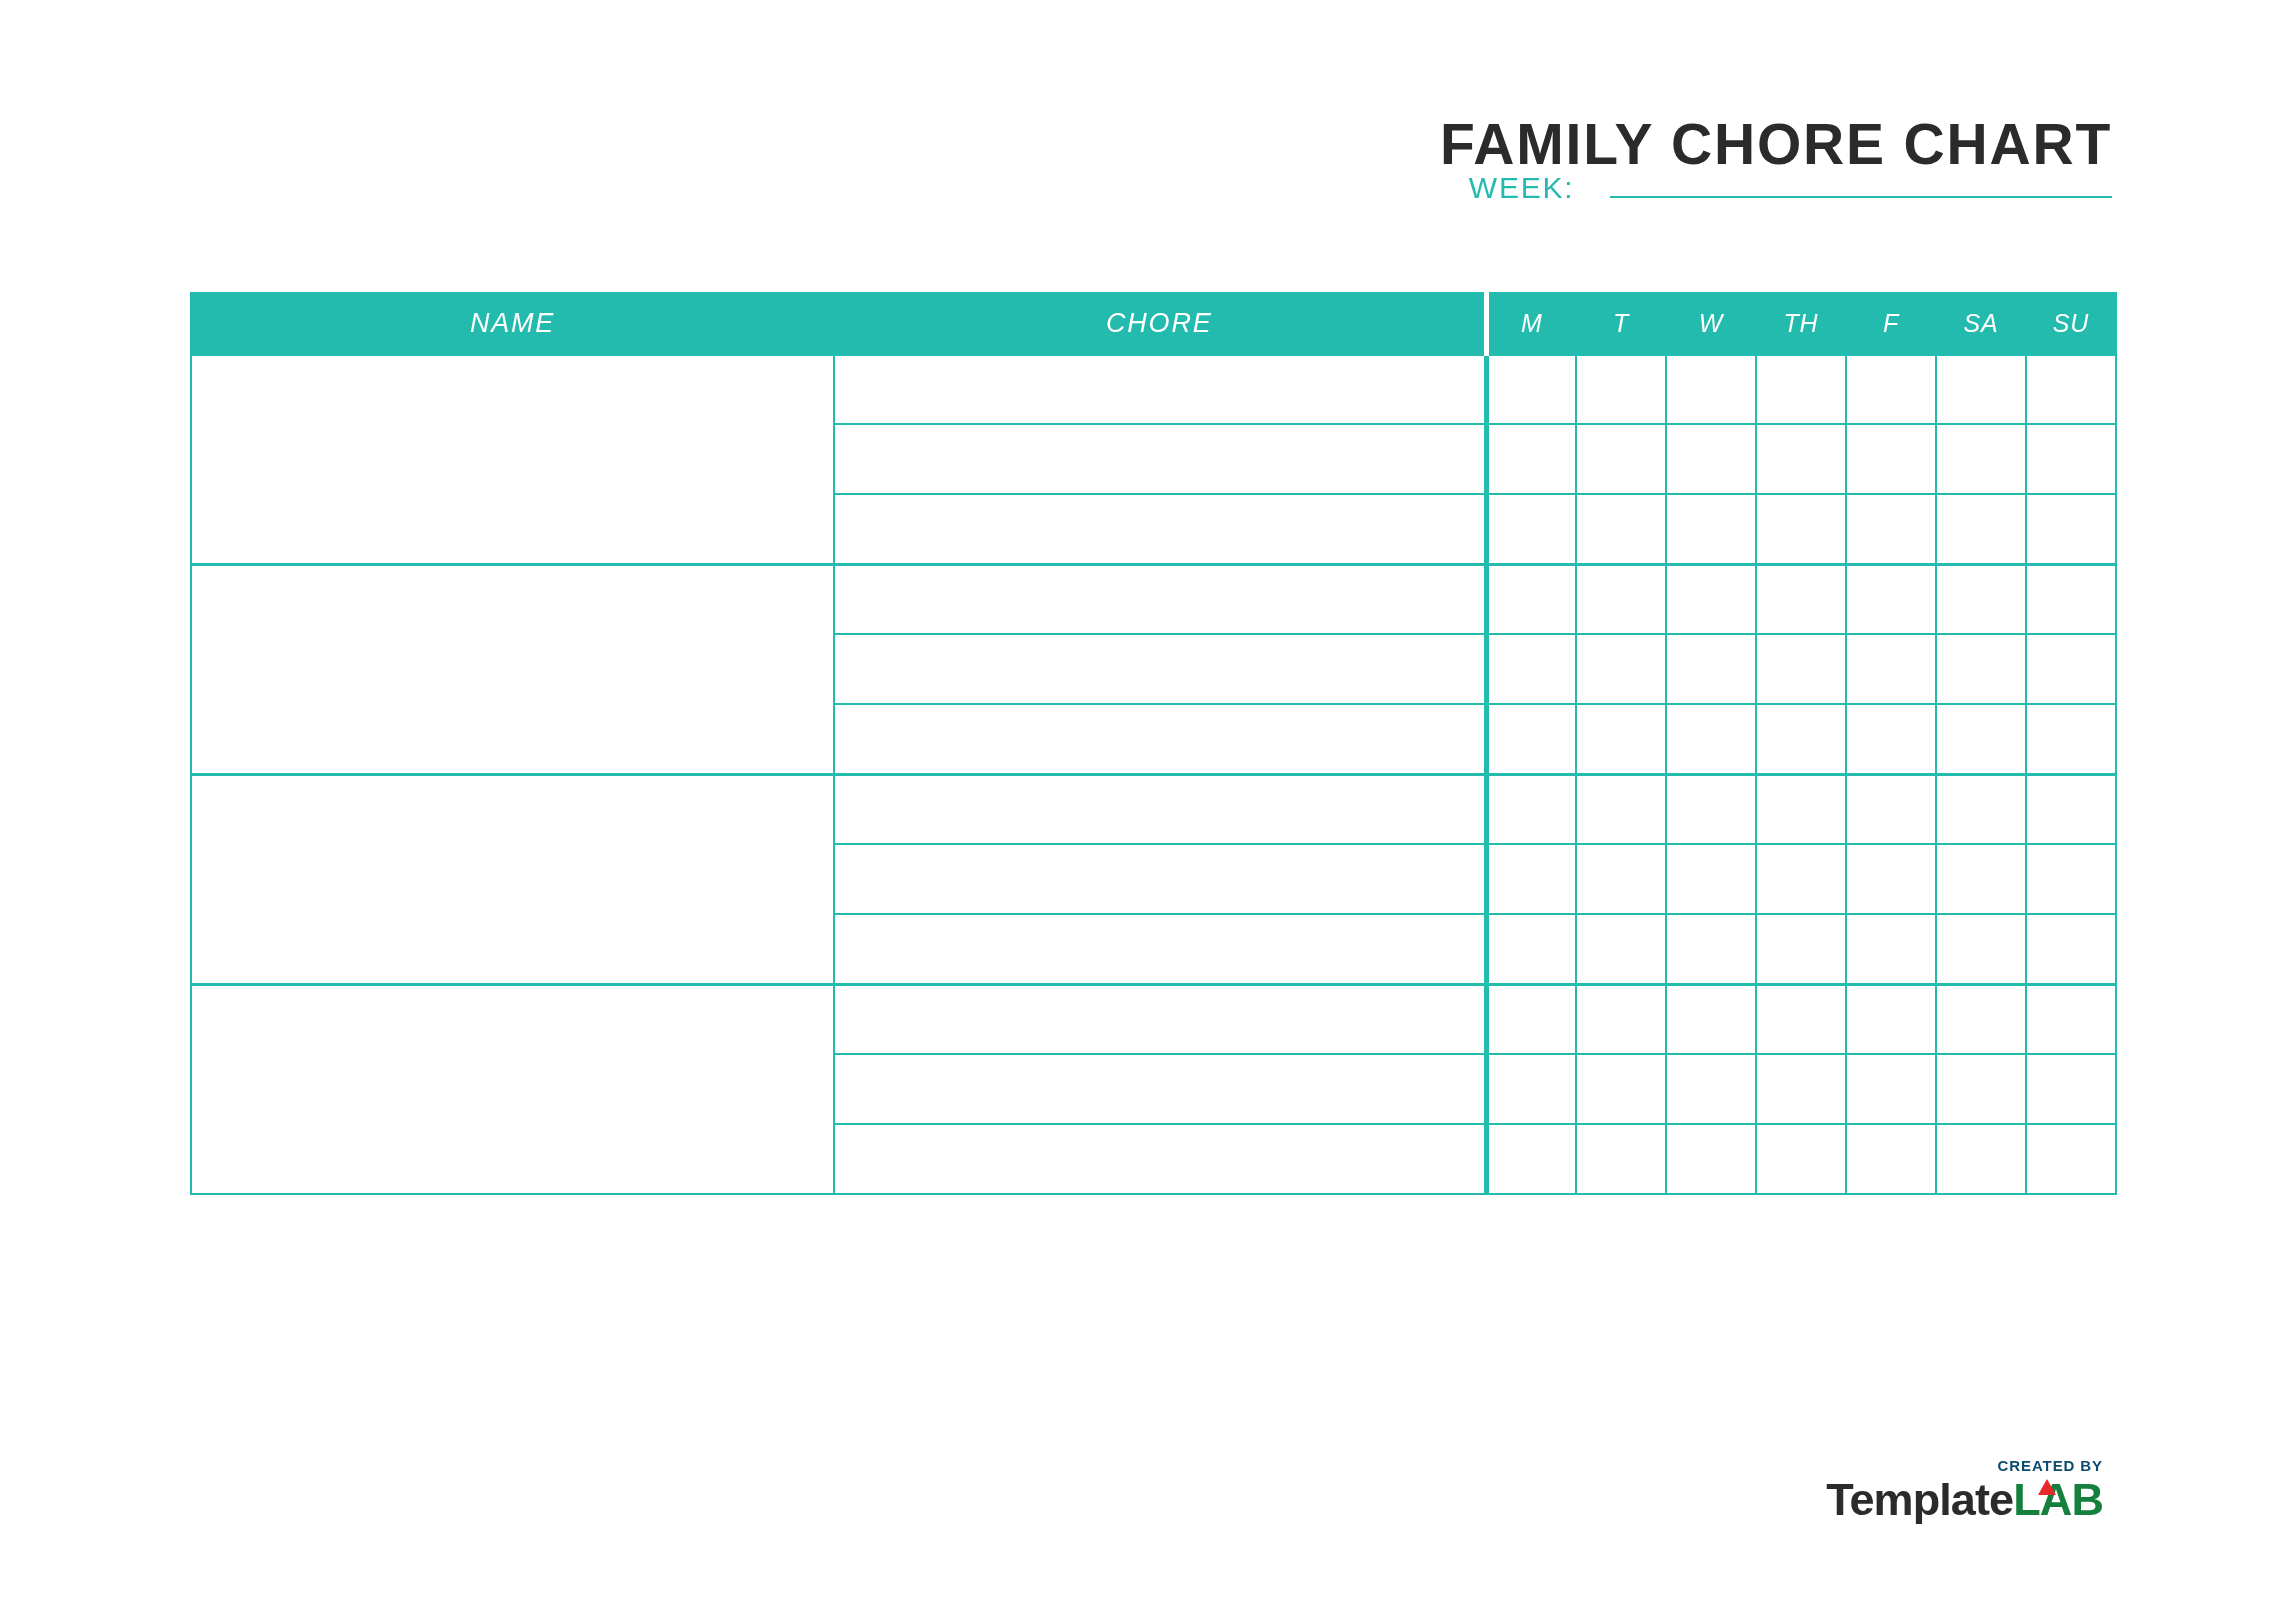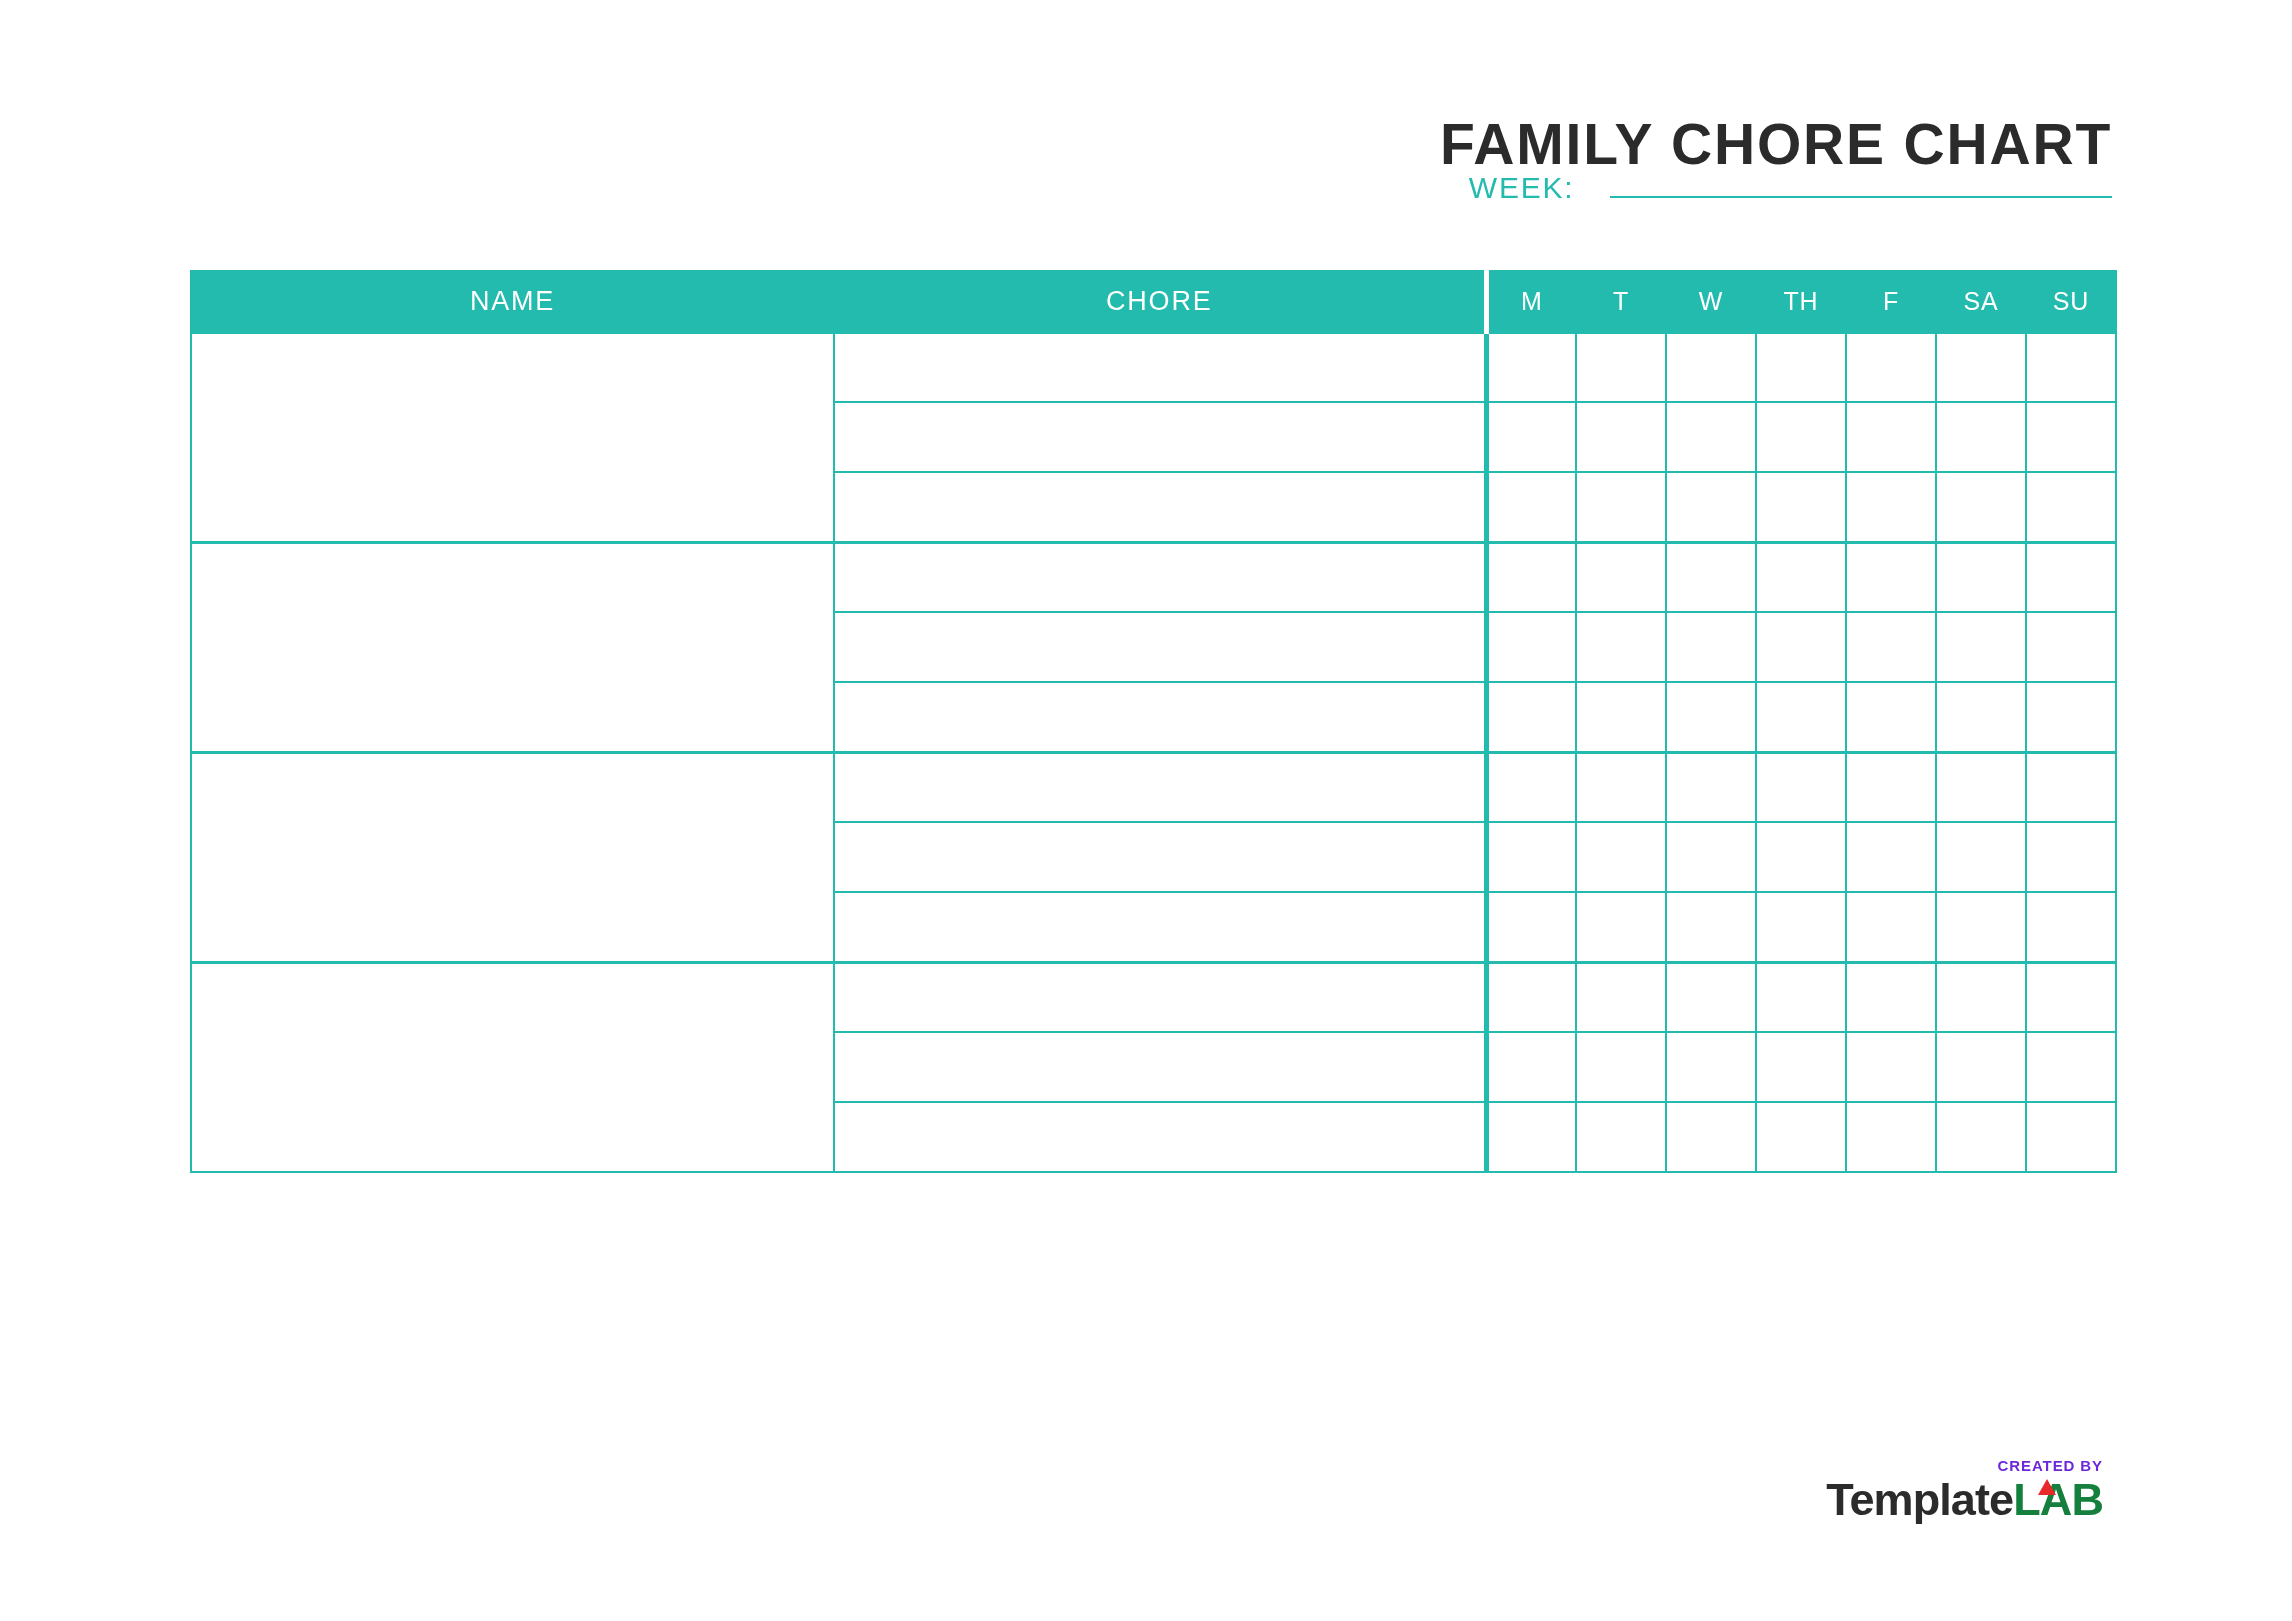--- a/index.html
+++ b/index.html
@@ -62,24 +62,25 @@
   .week-line {
     width: 502px;
     height: 0;
     border-bottom: 2.7px solid #23bbae;
     margin-left: 12.5px;
     margin-bottom: 5.4px;
   }
 
   
   .chart {
-    margin-top: 47px;
+    margin-top: 69px;
     width: 1922px;
     border-collapse: collapse;
     table-layout: fixed;
+    font-style: italic;
   }
   .chart col.c-name  { width: 643px; }
   .chart col.c-chore { width: 652px; }
   .chart col.c-day   { width: 90px; }
 
   .chart th, .chart td {
     border: 2.7px solid #23bbae;
     padding: 0;
   }
 
@@ -125,21 +126,21 @@
     position: absolute;
     right: 190px;
     bottom: 99px;
     text-align: right;
     line-height: 1;
   }
   .brand-created {
     font-size: 15px;
     font-weight: bold;
     letter-spacing: 0.9px;
-    color: #6d28d9;
+    color: #0c4a6e;
     margin-bottom: 3.6px;
   }
   .brand-name {
     font-size: 45px;
     font-weight: bold;
     letter-spacing: -0.9px;
     color: #2b2b2b;
     position: relative;
     display: inline-block;
   }

